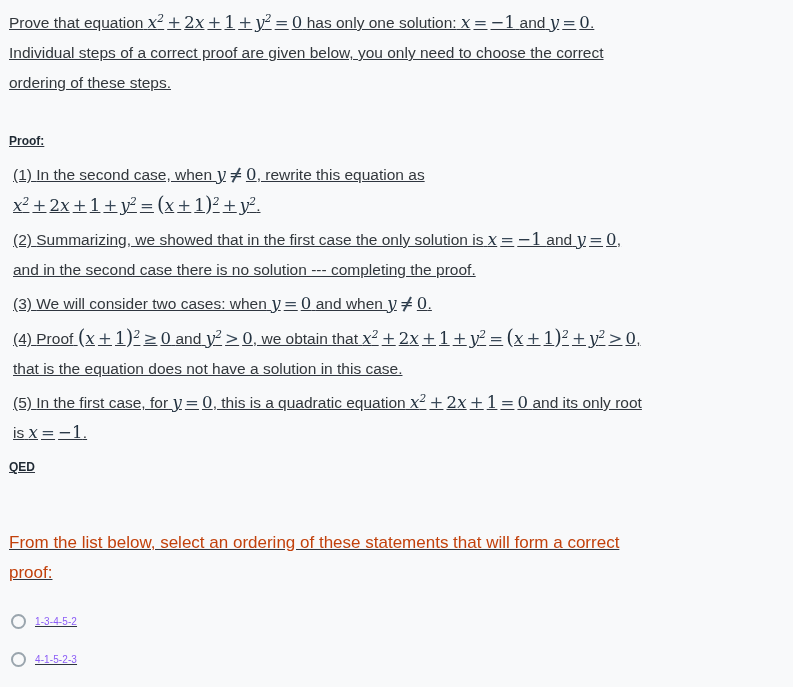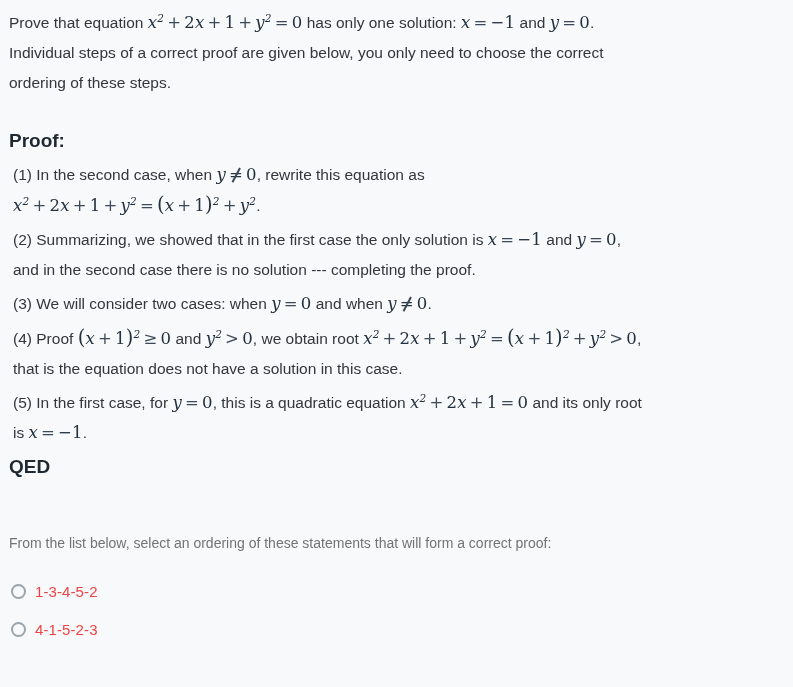--- a/index.html
+++ b/index.html
@@ -11,55 +11,56 @@
     width: 793px;
     height: 687px;
     font-family: "Liberation Sans", sans-serif;
     color: #2f3640;
     overflow: hidden;
   }
   .page {
     padding: 8px 0 0 9px;
     box-sizing: border-box;
     width: 648px;
+    text-decoration: underline;
   }
   .para {
     font-size: 15.5px;
     line-height: 30px;
     color: #32373c;
     margin: 0;
     max-width: 772px;
   }
   .intro {
     margin-bottom: 28px;
   }
   .label-bold {
-    font-size: 19px;
+    font-size: 12px;
     font-weight: bold;
     line-height: 30px;
     color: #1f2933;
     margin: 0;
   }
   .proof-heading {
     margin-bottom: 2px;
   }
   .step {
     font-size: 15.5px;
     line-height: 30px;
     color: #32373c;
     margin: 4px;
     max-width: 772px;
   }
   .qed {
     margin-top: 0px;
   }
   .prompt {
-    font-size: 14px;
-    line-height: 30px;
-    color: #737373;
+    font-size: 17px;
+    line-height: 30px;
+    color: #c2410c;
     margin: 0;
   }
   .prompt-wrap {
     margin-top: 46px;
     margin-bottom: 14px;
   }
   
   .m {
     font-family: "DejaVu Serif", "Liberation Serif", serif;
     font-style: italic;
@@ -120,22 +121,22 @@
     height: 15px;
     border: 2px solid #9aa5ad;
     border-radius: 50%;
     box-sizing: border-box;
     margin-right: 9px;
     margin-left: 2px;
     flex: 0 0 auto;
     background: transparent;
   }
   .option-label {
-    font-size: 15px;
-    color: #ef4444;
+    font-size: 10px;
+    color: #8b5cf6;
     letter-spacing: 0.1px;
   }
 </style>
 </head>
 <body>
 
 <div class="page">
 
   <div class="intro">
     <p class="para"><span>Prove that equation</span>
@@ -163,21 +164,21 @@
   <p class="step"><span>(3)</span>
     <span>We will consider two cases: when</span>
     <span class="m"><span>y</span><span class="op">=</span><span class="num">0</span></span>
     <span>and when</span>
     <span class="m"><span>y</span><span class="neq">=</span><span class="num">0</span></span><span>.</span></p>
 
   <p class="step"><span>(4)</span>
     <span>Proof</span>
     <span class="m"><span class="paren">(</span><span>x</span><span class="op">+</span><span class="num">1</span><span class="paren">)</span><sup>2</sup><span class="op">≥</span><span class="num">0</span></span>
     <span>and</span>
-    <span class="m"><span>y</span><sup>2</sup><span class="op">&gt;</span><span class="num">0</span></span><span>, we obtain root</span>
+    <span class="m"><span>y</span><sup>2</sup><span class="op">&gt;</span><span class="num">0</span></span><span>, we obtain that</span>
     <span class="m"><span>x</span><sup>2</sup><span class="op">+</span><span class="num">2</span><span>x</span><span class="op">+</span><span class="num">1</span><span class="op">+</span><span>y</span><sup>2</sup><span class="op">=</span><span class="paren">(</span><span>x</span><span class="op">+</span><span class="num">1</span><span class="paren">)</span><sup>2</sup><span class="op">+</span><span>y</span><sup>2</sup><span class="op">&gt;</span><span class="num">0</span></span><span>, that is the equation does not have a solution in this case.</span></p>
 
   <p class="step"><span>(5)</span>
     <span>In the first case, for</span>
     <span class="m"><span>y</span><span class="op">=</span><span class="num">0</span></span><span>, this is a quadratic equation</span>
     <span class="m"><span>x</span><sup>2</sup><span class="op">+</span><span class="num">2</span><span>x</span><span class="op">+</span><span class="num">1</span><span class="op">=</span><span class="num">0</span></span>
     <span>and its only root is</span>
     <span class="m"><span>x</span><span class="op">=</span><span class="num">−1</span></span><span>.</span></p>
 
   <p class="label-bold qed">QED</p>

